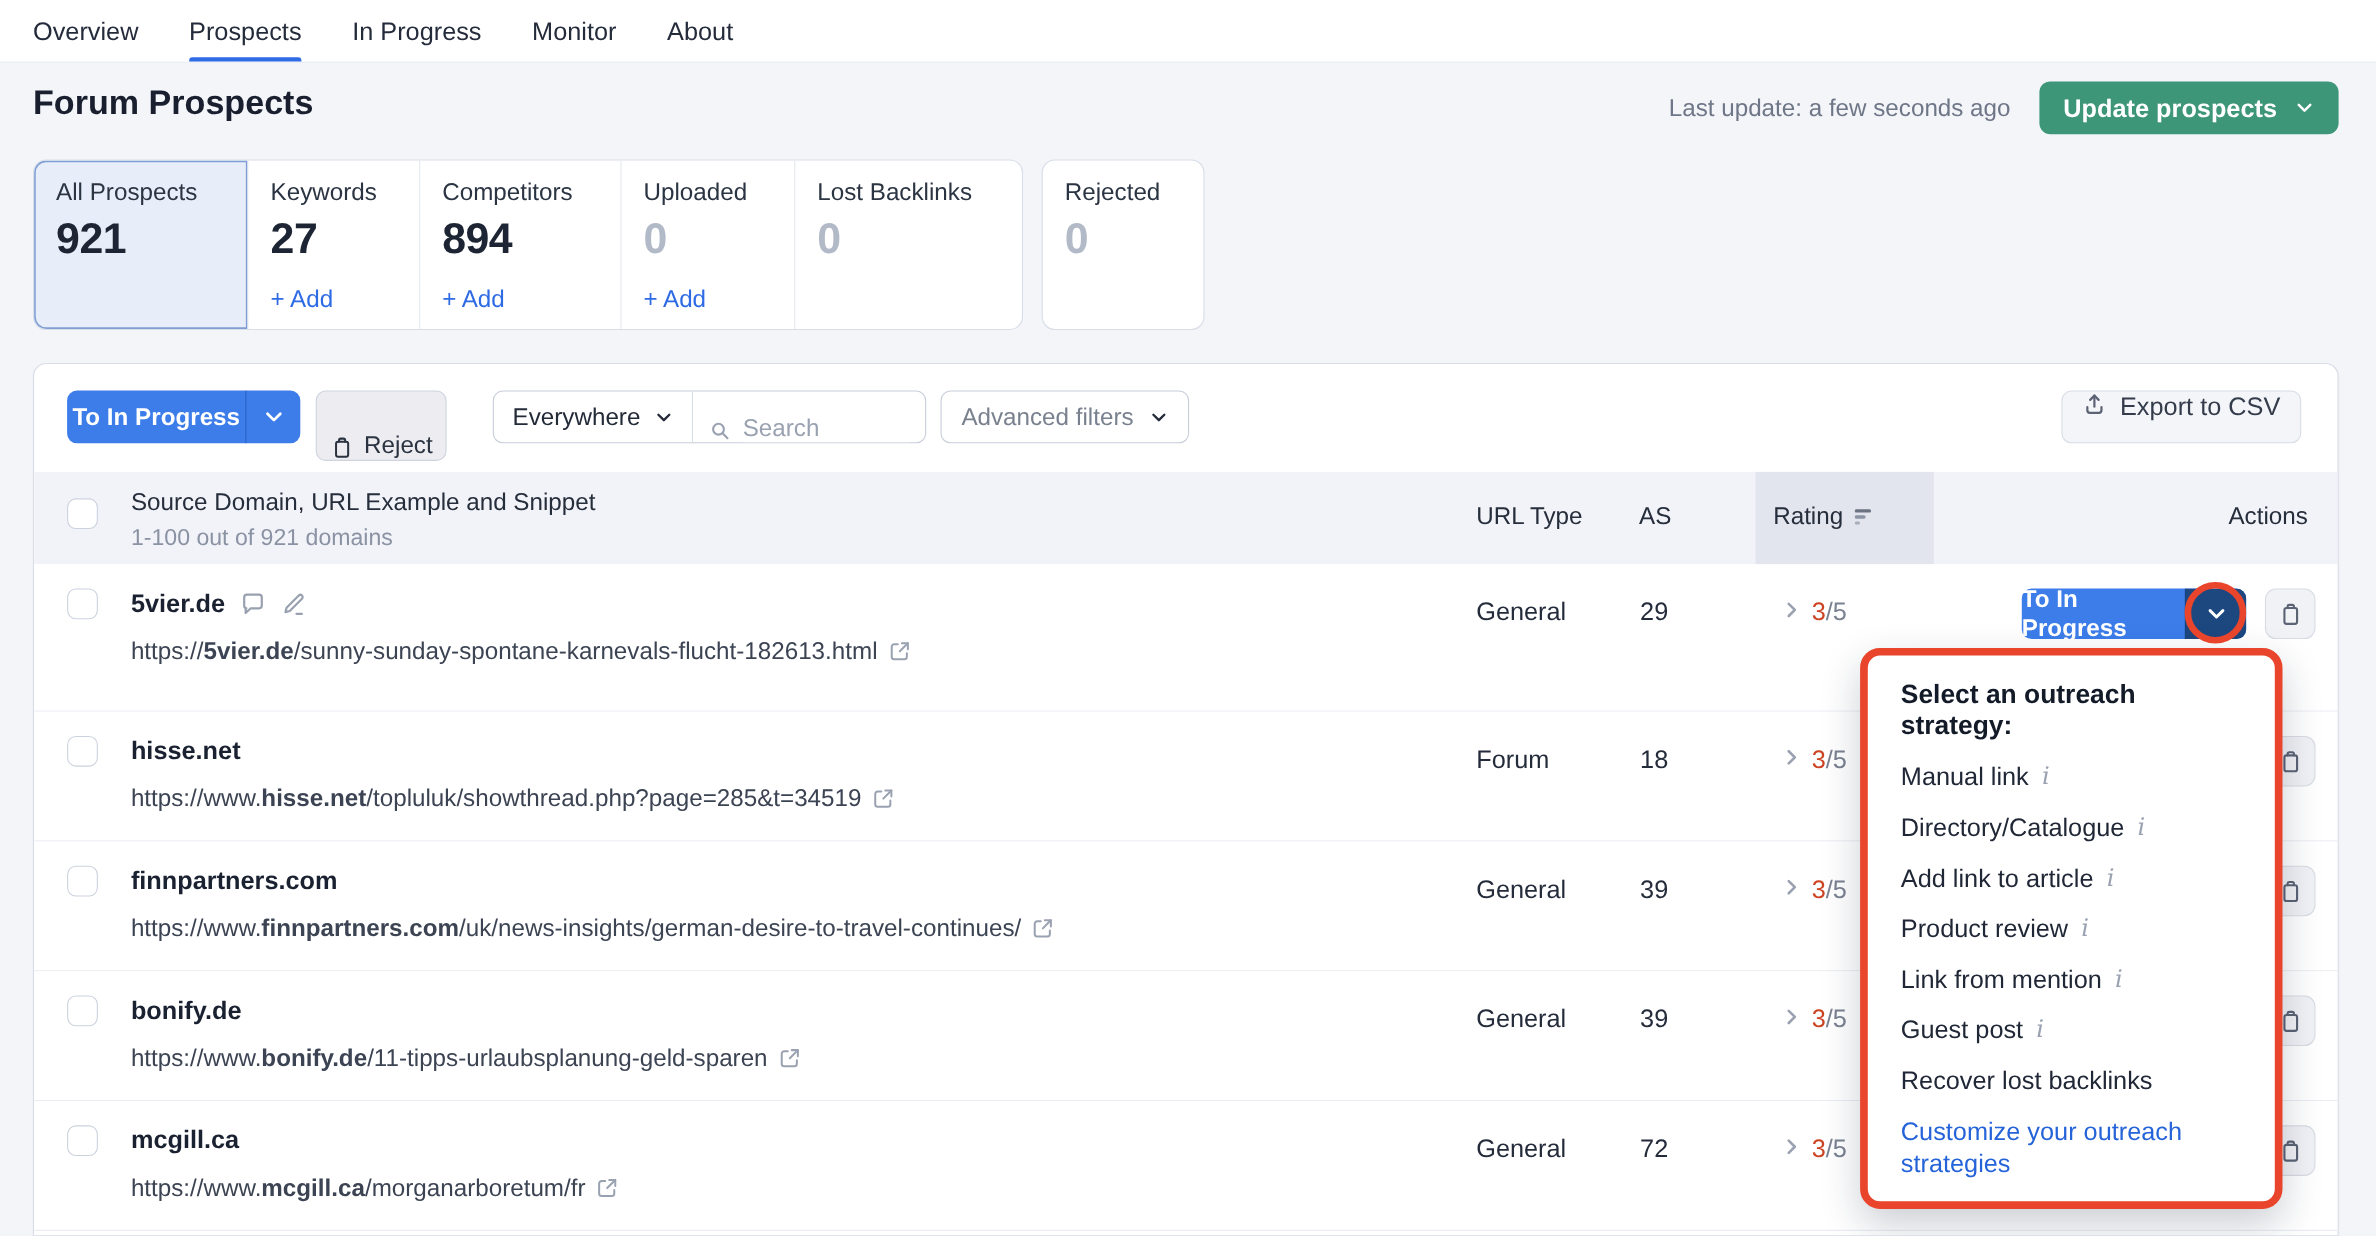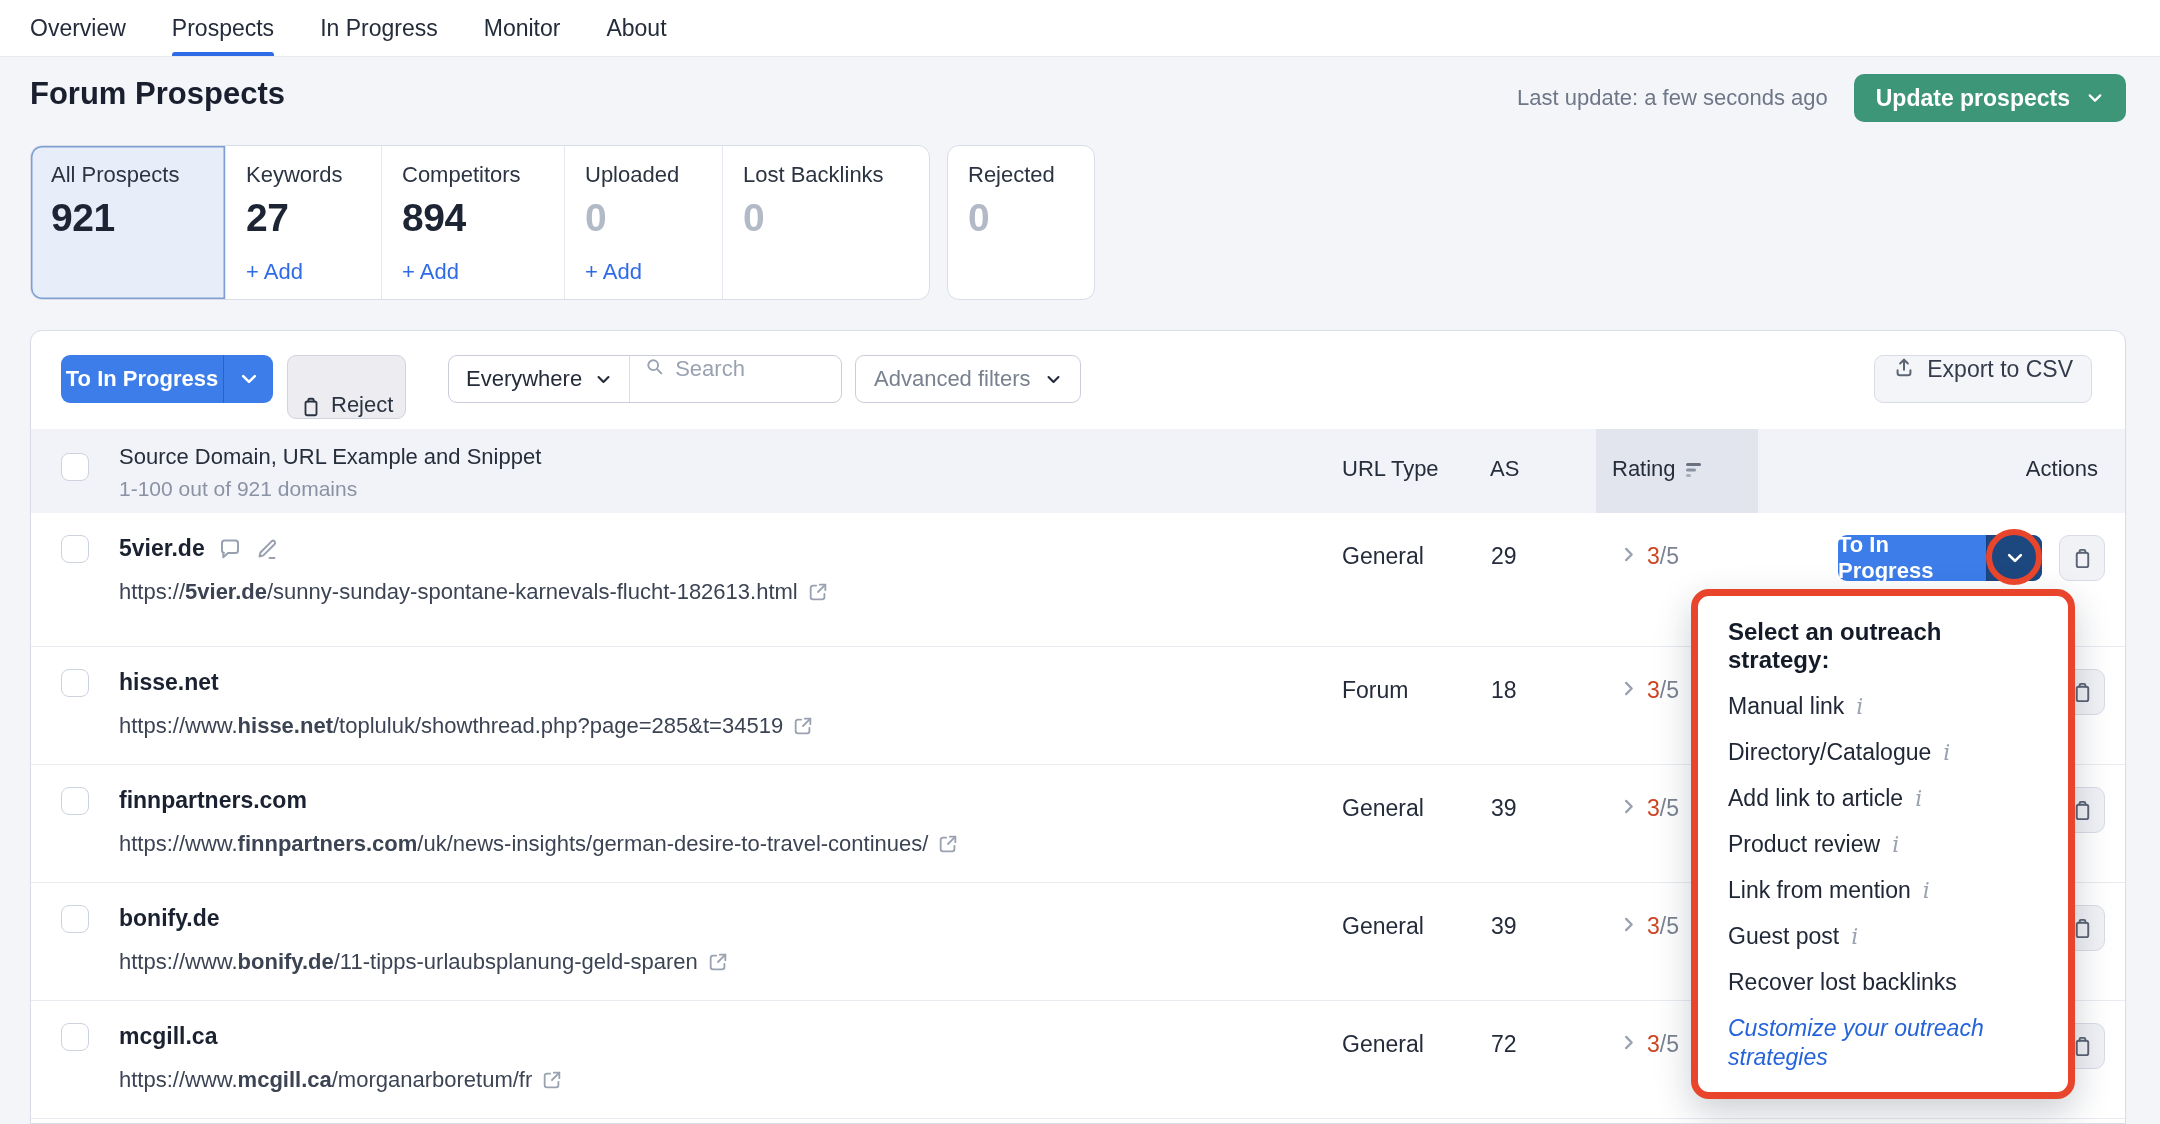--- a/index.html
+++ b/index.html
@@ -50,21 +50,21 @@
     background:#3c7dea; color:#fff; display:flex; align-items:center; padding:0; }
   .btn-bulk .lbl { flex:1; text-align:center; font-size:22px; font-weight:bold; }
   .btn-bulk .chev { width:50px; height:100%; border-left:1px solid rgba(16,50,120,.35);
     display:flex; align-items:center; justify-content:center; }
   .btn-reject { position:absolute; left:256px; top:24px; height:64px; border:1px solid #cfd4de; border-radius:9px;
     background:#ececf1; color:#2b3340; display:flex; align-items:flex-end; gap:9px; padding:0 12px; }
   .combo { position:absolute; left:417px; top:24px; width:394px; height:48px;
     border:1px solid #c8cdd9; border-radius:9px; background:#fff; display:flex; align-items:stretch; }
   .combo-scope { display:flex; align-items:center; gap:13px; padding:0 17px; cursor:pointer;
     font-size:22px; color:#232a38; border-right:1px solid #dadee6; }
-  .combo-search { flex:1; display:flex; align-items:flex-start; gap:10px; padding:0 14px; }
+  .combo-search { flex:1; display:flex; align-items:flex-end; gap:10px; padding:0 14px; }
   .combo-search input { border:none; outline:none; width:100%; font-family:inherit; font-size:22px; color:#232a38; }
   .combo-search input::placeholder { color:#9aa2b1; }
   .btn-adv { position:absolute; left:824px; top:24px; height:48px; border:1px solid #c8cdd9; border-radius:9px;
     background:#fff; color:#79818f; display:flex; align-items:center; gap:14px; padding:0 18px; }
   .btn-export { position:absolute; right:33px; top:24px; height:48px; border:1px solid #d8dce5; border-radius:9px;
     background:#f4f5f8; color:#343c4c; display:flex; align-items:flex-start; gap:12px; padding:0 18px; font-size:23px; }
 
   
   .thead { position:absolute; left:0; top:98px; width:100%; height:84px; background:#f1f3f8; }
   .rating-hl { position:absolute; left:1565px; top:0; width:162px; height:84px; background:#e2e5ee; }
@@ -104,21 +104,21 @@
     display:flex; align-items:center; justify-content:center; cursor:pointer; }
 
   
   .dropdown-panel { position:absolute; left:1632px; top:258px; width:384px; z-index:40;
     background:#fff; border:7px solid #e8452c; border-radius:18px;
     box-shadow:0 14px 36px rgba(25,35,60,.22); padding:18px 26px 20px 30px;margin-left:28px; }
   .dd-title { font-size:24px; font-weight:bold; color:#131a28; margin:4px 0 18px; }
   .dd-item { font-size:23px; color:#202736; line-height:29px; margin-bottom:17px;
     display:flex; align-items:center; gap:12px; cursor:pointer; }
   .info-i { font-family:"DejaVu Serif",serif; font-style:italic; font-size:22px; color:#9aa2b1; cursor:pointer; }
-  .dd-link { font-size:23px; color:#2563d9; line-height:29px; margin-top:2px; cursor:pointer;font-style:italic; }
+  .dd-link { font-size:23px; color:#2563d9; line-height:29px; margin-top:2px; cursor:pointer; }
   .annot-ring { position:absolute; left:1955px; top:198px; width:56px; height:56px; z-index:50;
     border:6px solid #e8452c; border-radius:50%; pointer-events:none; }
 </style>
 </head>
 <body>
 
 <div class="topnav">
   <div class="tab">Overview</div>
   <div class="tab active">Prospects</div>
   <div class="tab">In Progress</div>

